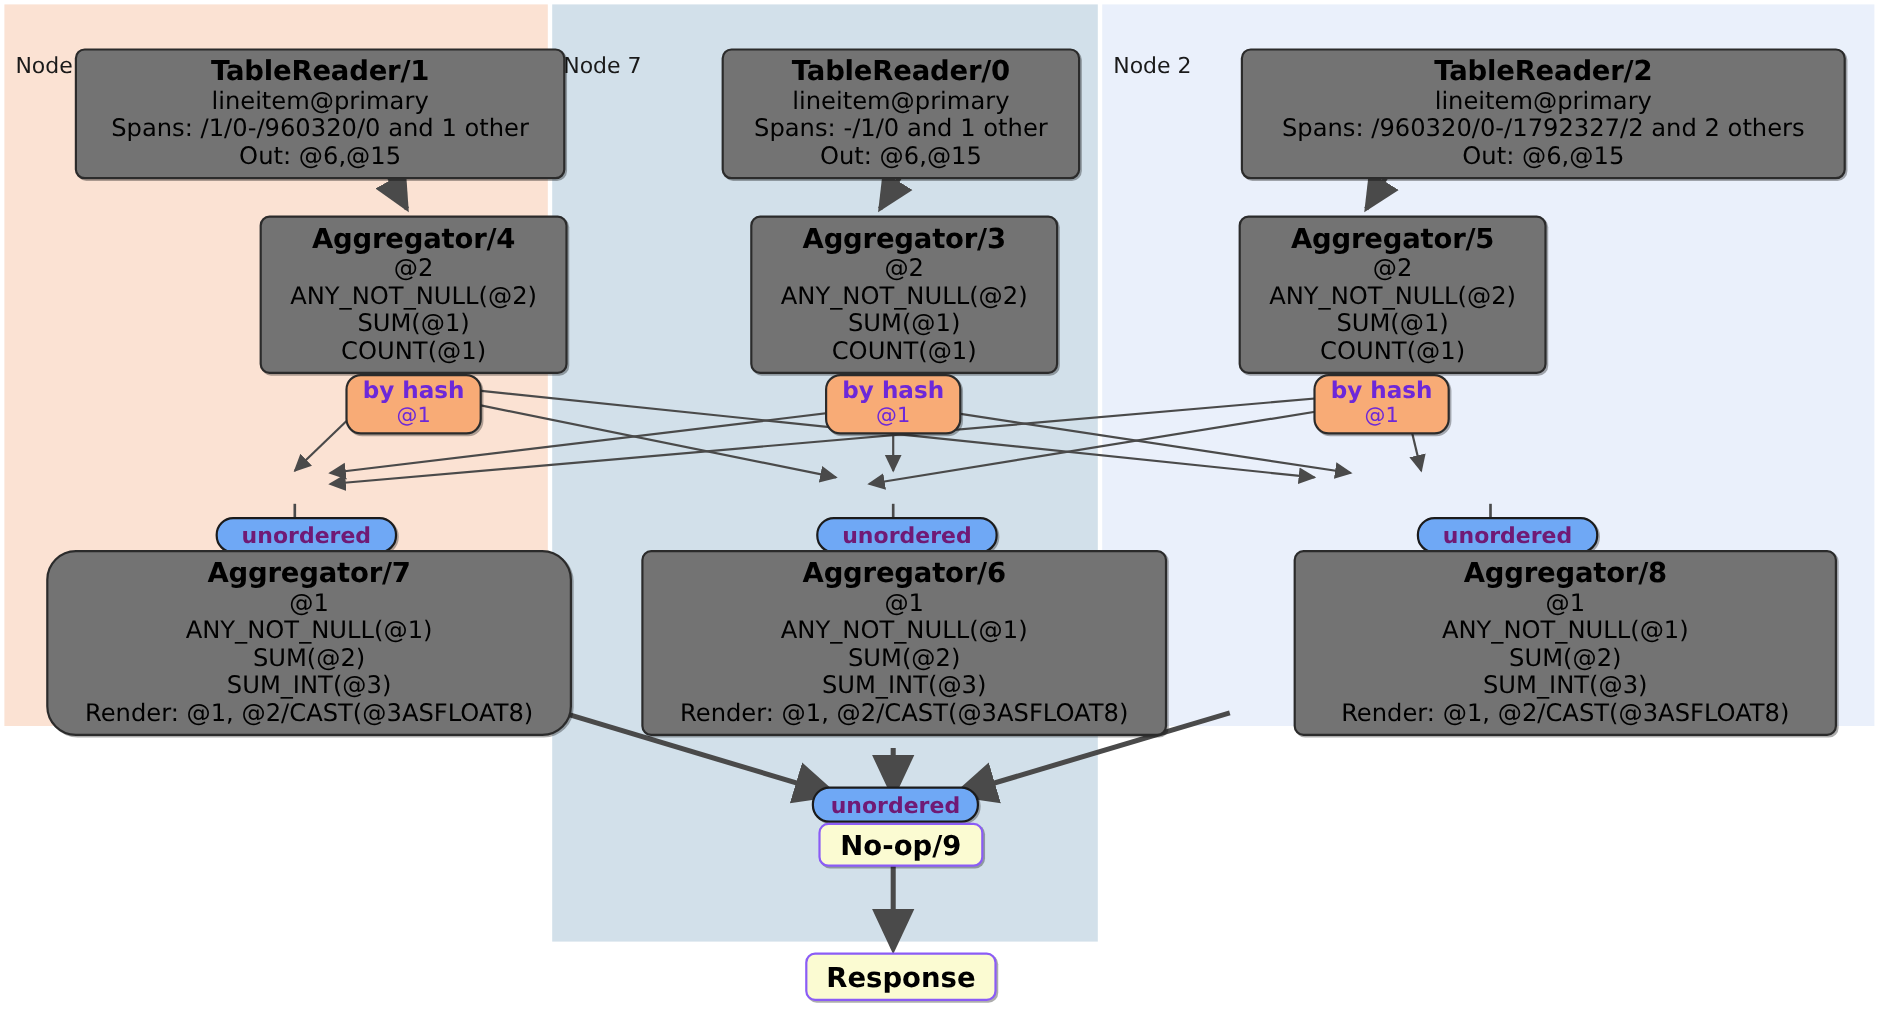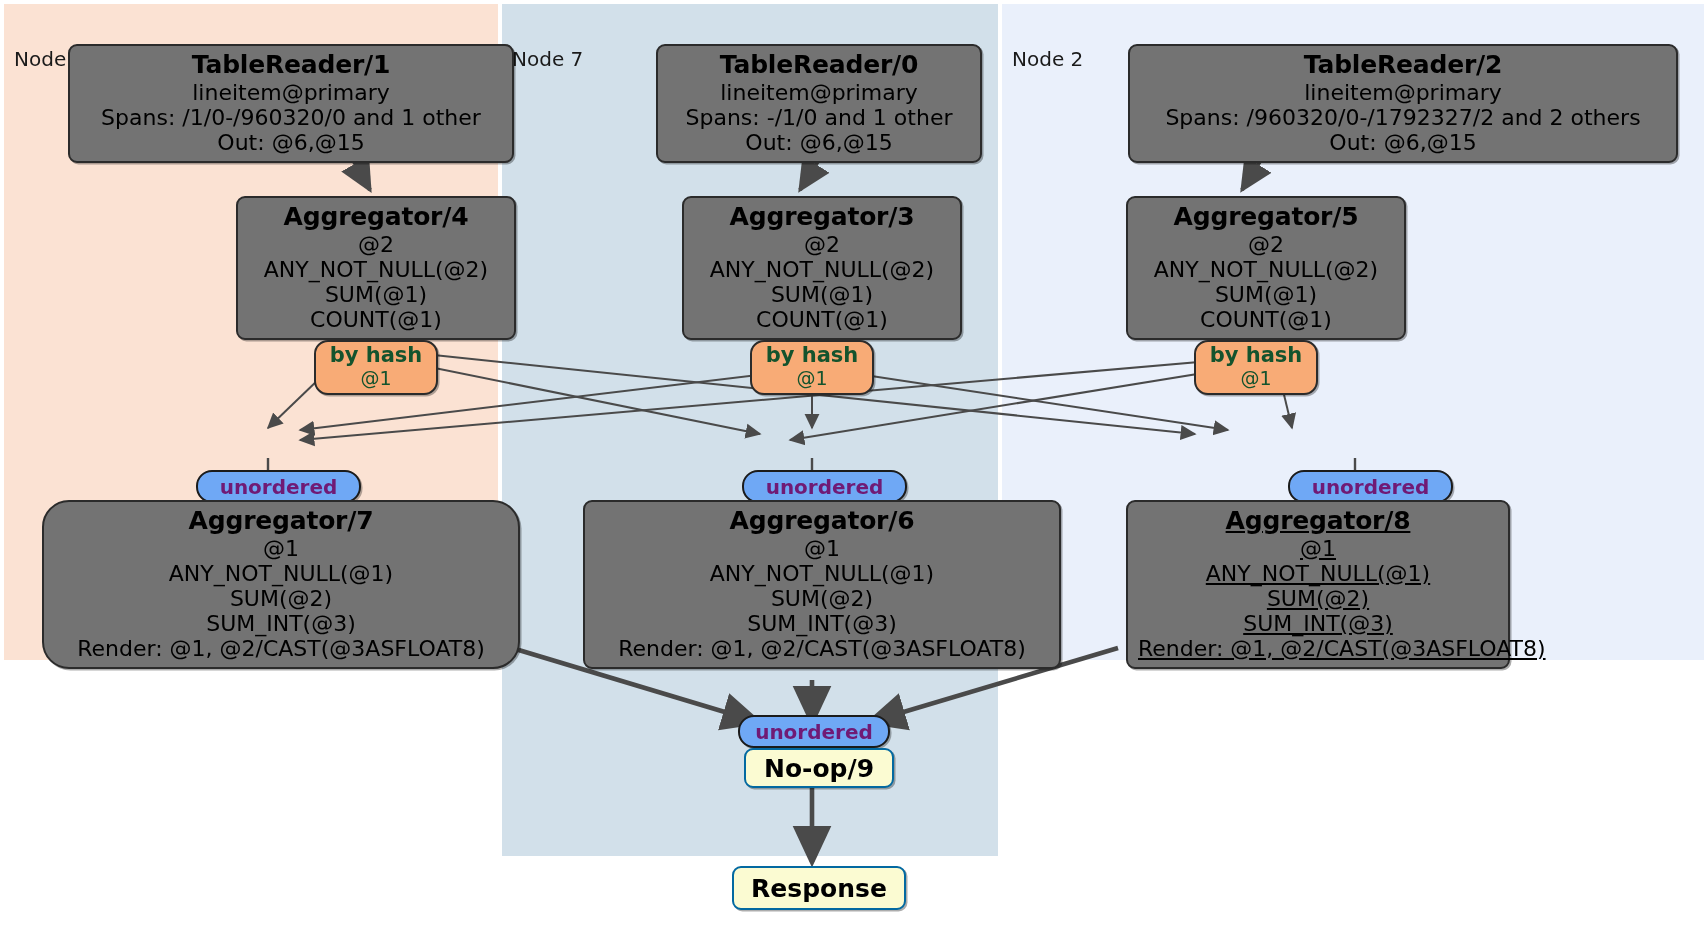--- a/index.html
+++ b/index.html
@@ -27,31 +27,31 @@
     background:#737373;border:2px solid #2b2b2b;border-radius:9px;
     text-align:center;color:#000;
     padding:5px 10px 6px 10px;
     box-shadow:1.5px 1.5px 0 rgba(0,0,0,.32);
   }
   .box .title{font-weight:bold;font-size:25px;line-height:1.14;letter-spacing:-.2px;}
   .box .line{font-size:22px;line-height:1.14;white-space:nowrap;}
 
   .smallbox{
     position:absolute;box-sizing:border-box;
-    background:#fbfbd2;border:2px solid #0369a1;border-radius:9px;
+    background:#fbfbd2;border:2px solid #8b5cf6;border-radius:9px;
     text-align:center;display:flex;align-items:center;justify-content:center;
     font-weight:bold;font-size:25px;color:#000;
     box-shadow:1.5px 1.5px 0 rgba(0,0,0,.32);
   }
 
   
   .router{
     position:absolute;box-sizing:border-box;
     background:#f8ab76;border:2px solid #2b2b2b;border-radius:14px;
-    text-align:center;color:#14532d;padding:2px 12px 4px 12px;
+    text-align:center;color:#6d28d9;padding:2px 12px 4px 12px;
     box-shadow:1.5px 1.5px 0 rgba(0,0,0,.3);
   }
   .router .rt{font-weight:bold;font-size:21px;line-height:1.12;}
   .router .rs{font-size:19px;line-height:1.12;}
 
   
   .sync{
     position:absolute;box-sizing:border-box;
     background:#6fa8f5;border:2px solid #1b1b1b;border-radius:16px;
     display:flex;align-items:center;justify-content:center;
@@ -190,21 +190,21 @@
 
   <div class="box" style="left:583px;top:500px;width:478px;">
     <div class="title">Aggregator/6</div>
     <div class="line">@1</div>
     <div class="line">ANY_NOT_NULL(@1)</div>
     <div class="line">SUM(@2)</div>
     <div class="line">SUM_INT(@3)</div>
     <div class="line">Render: @1, @2/CAST(@3ASFLOAT8)</div>
   </div>
 
-  <div class="box" style="left:1126px;top:500px;width:384px;text-decoration:underline;">
+  <div class="box" style="left:1176px;top:500px;width:494px;">
     <div class="title">Aggregator/8</div>
     <div class="line">@1</div>
     <div class="line">ANY_NOT_NULL(@1)</div>
     <div class="line">SUM(@2)</div>
     <div class="line">SUM_INT(@3)</div>
     <div class="line">Render: @1, @2/CAST(@3ASFLOAT8)</div>
   </div>
 
   <div class="sync" style="left:738px;top:715px;width:152px;height:33px;">unordered</div>
 

